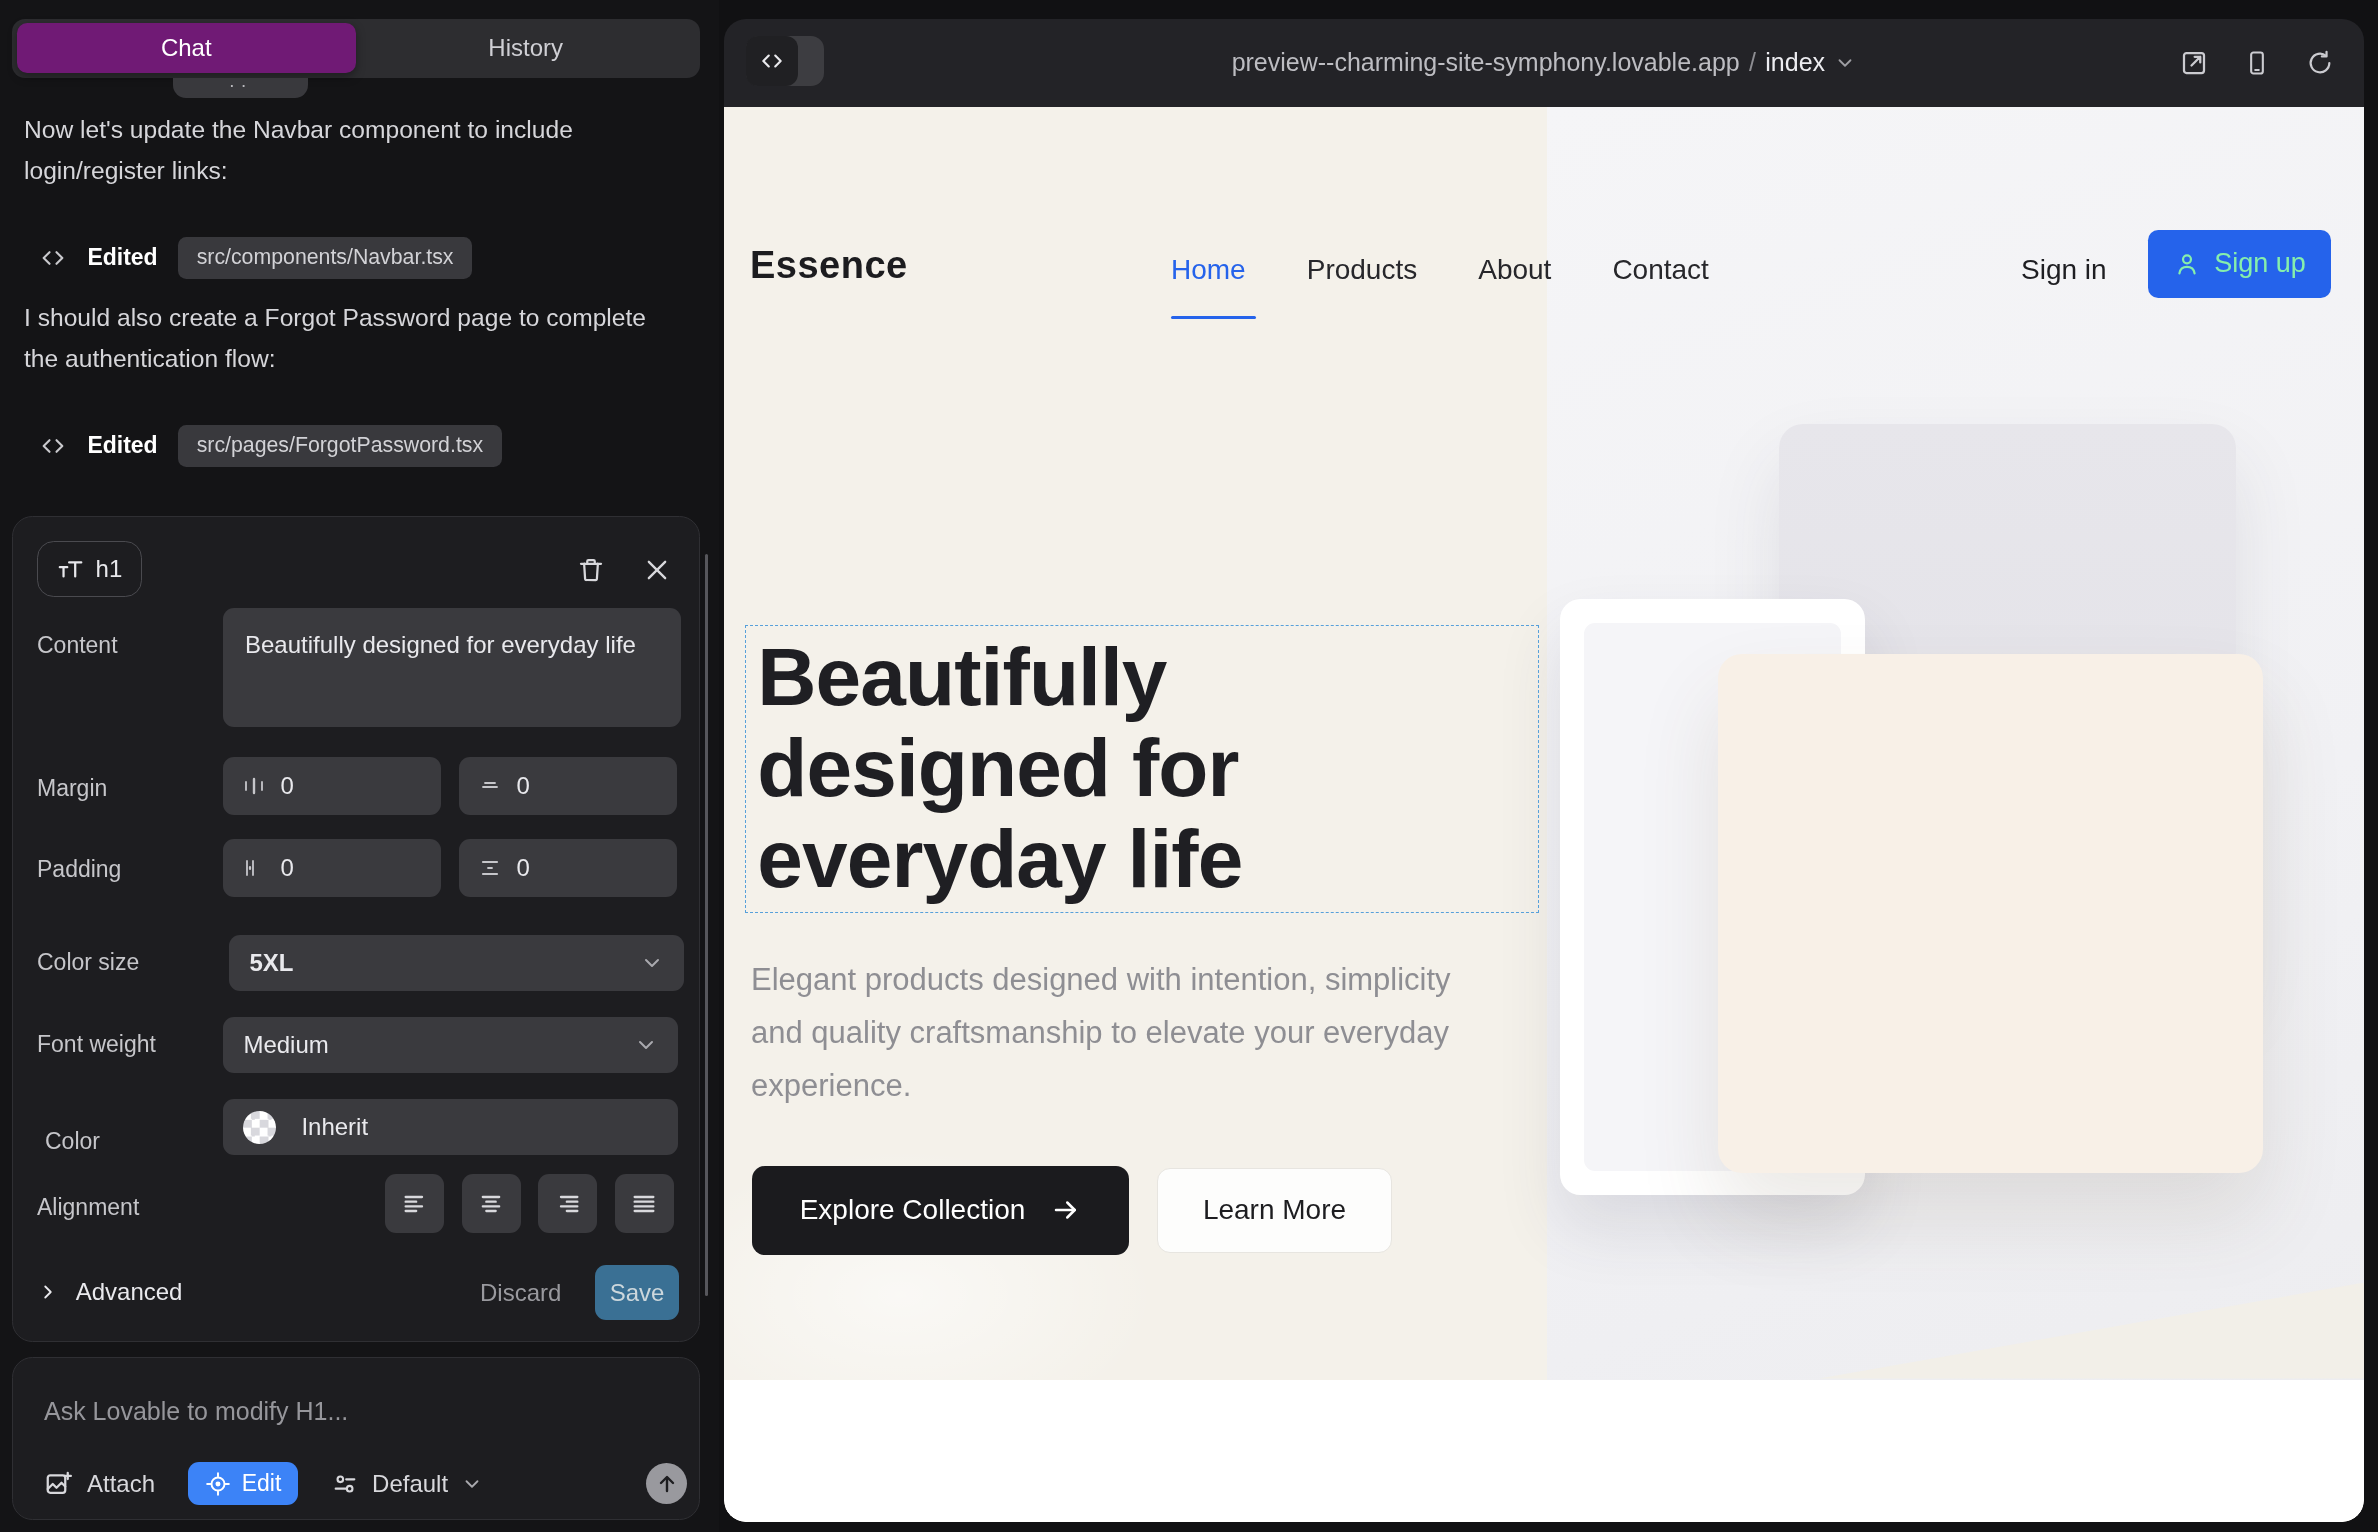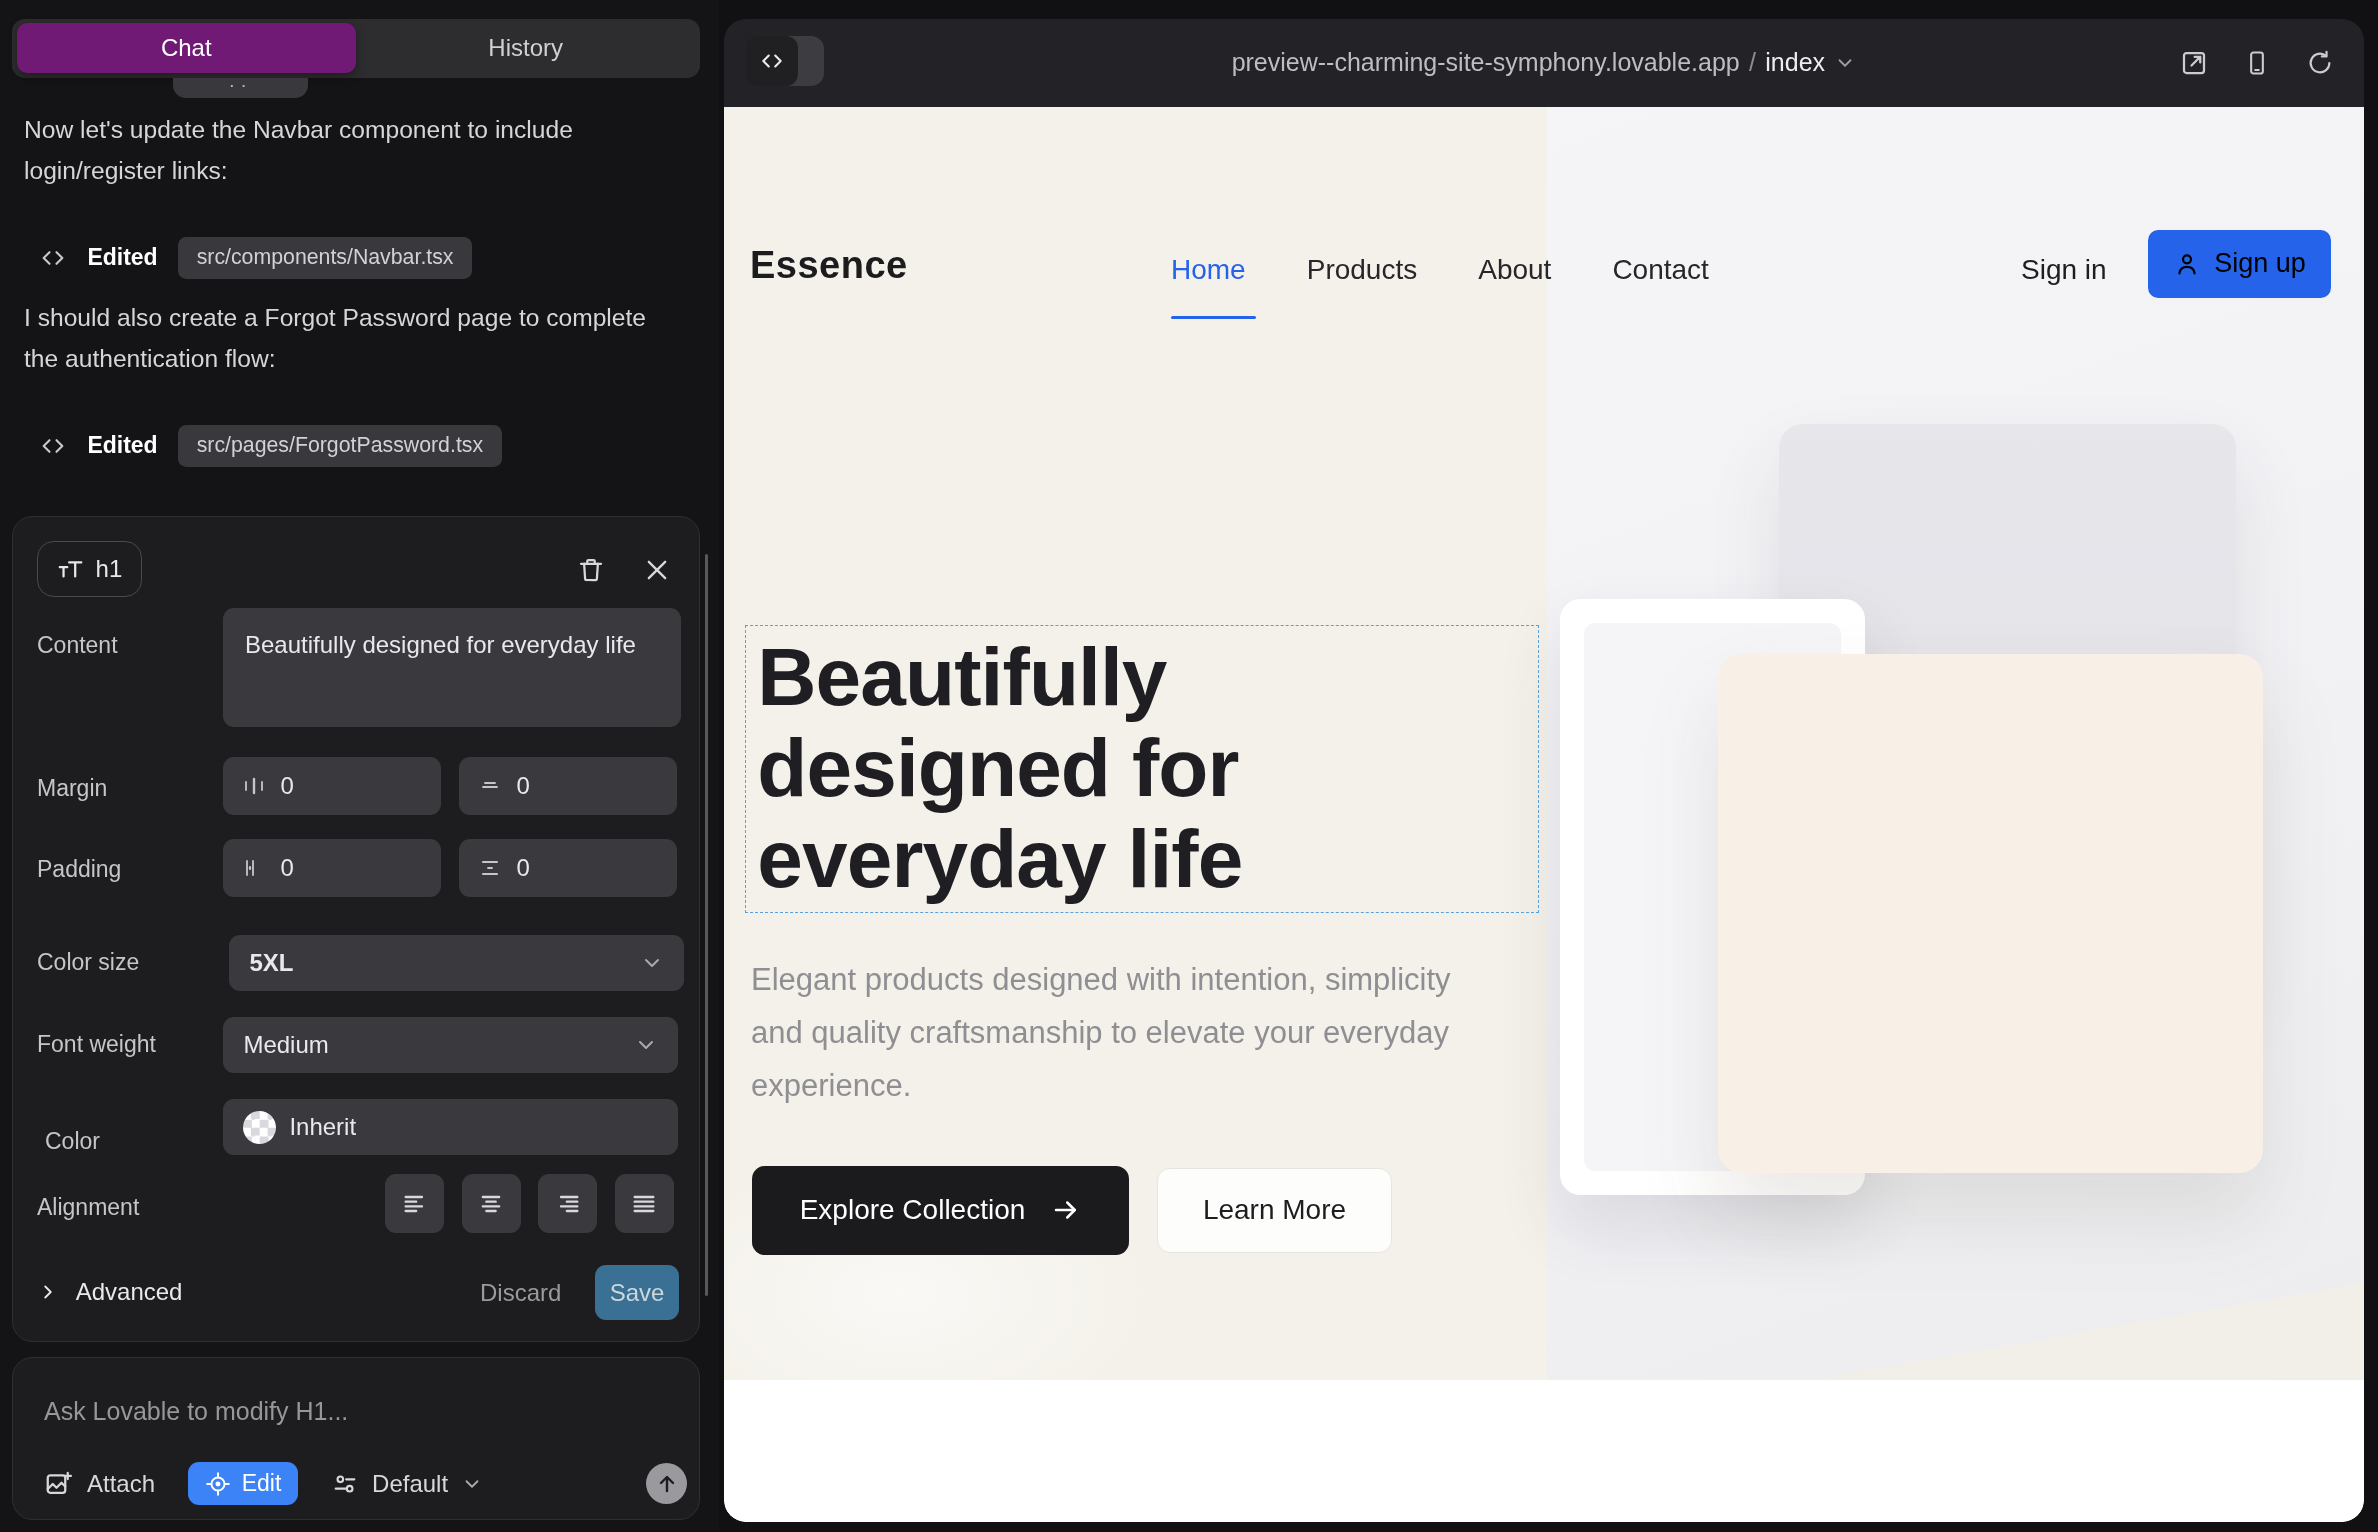--- a/index.html
+++ b/index.html
@@ -54,21 +54,21 @@
   .whitestrip { left:0; top:1273px; width:1640px; height:142px; background:#ffffff; }
   .wedge { left:1095px; top:1176px; width:545px; height:96px; background:#f2efe8; clip-path:polygon(0 100%,100% 100%,100% 0); }
   .softglow { left:-83px; top:1039px; width:519px; height:297px; border-radius:50%; background:radial-gradient(ellipse at center,rgba(255,255,255,.55),rgba(255,255,255,0) 70%); }
 
   .brand { left:26px; top:137px; font-size:38px; font-weight:bold; color:#1c1c1f; letter-spacing:0.5px; }
   .navlinks { left:447px; top:147px; display:flex; gap:61px; font-size:28px; color:#27272b; }
   .navlink { cursor:pointer; }
   .navlink.active { color:#2563eb; }
   .nav-underline { left:447px; top:209px; width:85px; height:3.7px; background:#2563eb; border-radius:1.9px; }
   .signin { left:1297px; top:147px; font-size:28px; color:#1e1e22; cursor:pointer; }
-  .signup { left:1424px; top:123px; width:183px; height:68px; background:#2563eb; border-radius:10.2px; display:flex; align-items:center; justify-content:center; gap:13px; color:#000000; font-size:27px; cursor:pointer;text-align:center; }
+  .signup { left:1424px; top:123px; width:183px; height:68px; background:#2563eb; border-radius:10.2px; display:flex; align-items:center; justify-content:center; gap:13px; color:#86efac; font-size:27px; cursor:pointer;text-align:center; }
 
   .badge { left:31px; top:455px; height:53px; background:#e5e3e8; border-radius:927px; display:flex; align-items:center; padding:0 27px; font-size:21.3px; letter-spacing:1.9px; color:#727277; }
   .selbox { left:21.3px; top:518px; width:794px; height:288px; border:1.9px dashed #57a0da; }
   .h1line { padding-left:11px; font-size:82px; line-height:91px; font-weight:bold; color:#1f1f23; letter-spacing:-0.9px; white-space:nowrap; }
   .h1wrap { padding-top:5.6px; }
   .lede { left:27px; top:846px; width:753px; font-size:31px; line-height:53px; color:#8e8e93; }
   .cta-dark { left:28px; top:1059px; width:377px; height:89px; background:#1b1b1e; border-radius:13px; display:flex; align-items:center; justify-content:center; gap:26px; color:#ffffff; font-size:28px; cursor:pointer; }
   .cta-light { left:433px; top:1061px; width:235px; height:85px; background:#fdfdfc; border:1.9px solid #e7e5e0; border-radius:13px; display:flex; align-items:center; justify-content:center; color:#1d1d20; font-size:28px; cursor:pointer; }
 
   .cardA { left:1055px; top:317px; width:457px; height:561px; border-radius:24px; background:linear-gradient(180deg,#e7e6eb,#e2e1e7); box-shadow:0 37px 74px rgba(60,60,80,.10); }
@@ -204,21 +204,21 @@
       <div class="abs field select" style="left:210px; top:500px;">
         <span>Medium</span>
         <span class="icon" style="color:#a9a9ae;">
           <svg width="24" height="24" viewBox="0 0 24 24" fill="none" stroke="currentColor" stroke-width="2" stroke-linecap="round" stroke-linejoin="round">
               <polyline points="6 9 12 15 18 9"></polyline>
             </svg>
         </span>
       </div>
 
       <div class="abs frow-label" style="left:32px; top:595px;margin-top:16px;">Color</div>
-      <div class="abs field select" style="left:210px; top:582px; justify-content:flex-start; gap:13px;">
+      <div class="abs field select" style="left:210px; top:582px; justify-content:flex-start; gap:25px;">
         <span style="width:33px;height:33px;border-radius:50%;background:repeating-conic-gradient(#d8d8dd 0% 25%, #ffffff 0% 50%) 0 0/16.7px 16.7px;"></span>
         <span>Inherit</span>
       </div>
 
       <div class="abs frow-label" style="left:24px; top:677px;">Alignment</div>
       <div class="abs" style="left:372px; top:657px; display:flex; gap:17.6px;">
         <div class="alignbtn">
           <span class="icon">
               <svg width="28" height="28" viewBox="0 0 24 24" fill="none" stroke="currentColor" stroke-width="2" stroke-linecap="round">
                 <path d="M4 6h14M4 10h9M4 14h14M4 18h9"></path>

